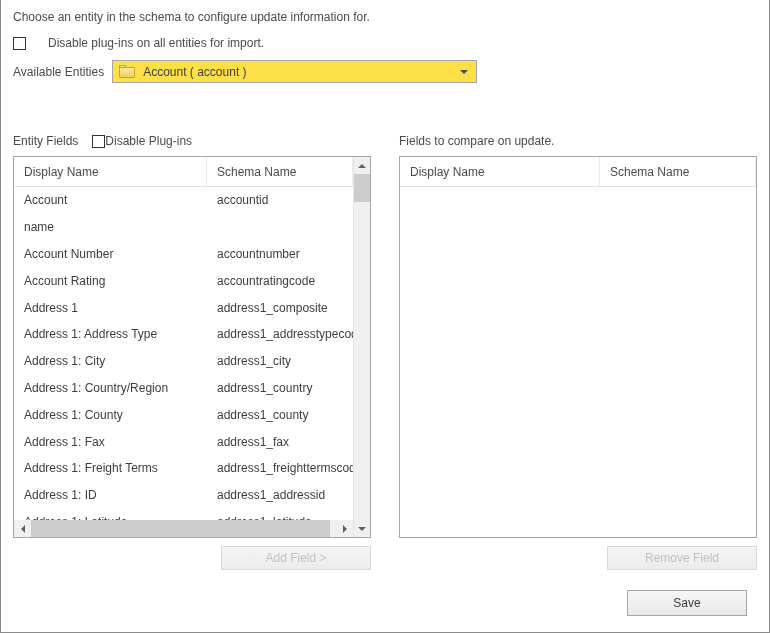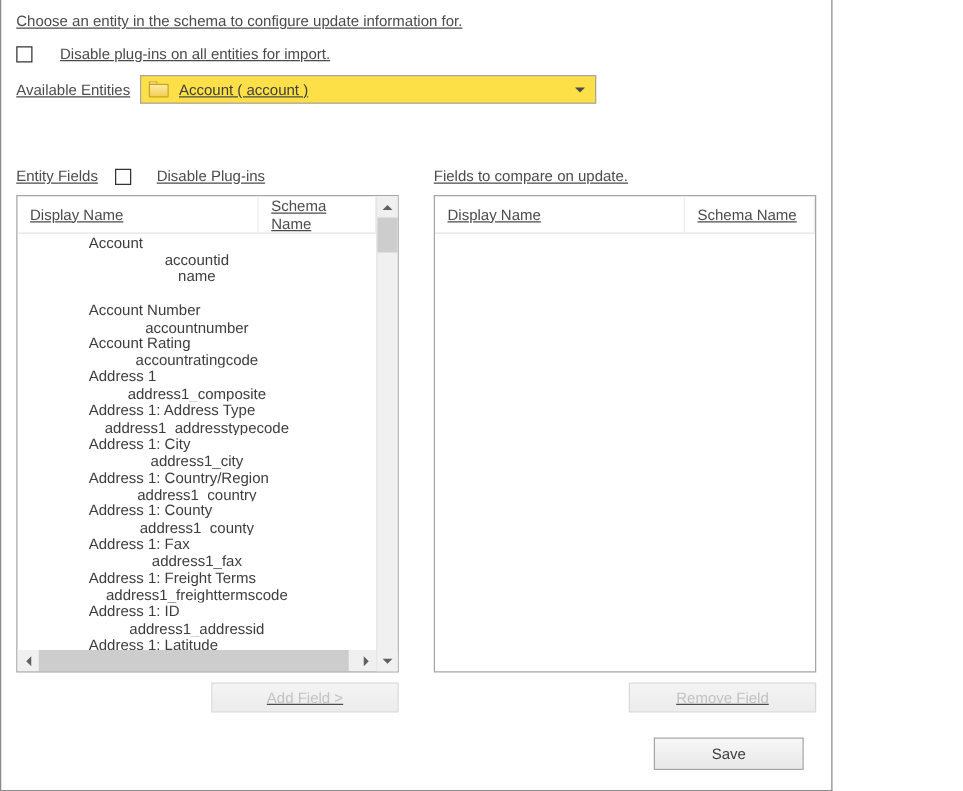--- a/index.html
+++ b/index.html
@@ -4,27 +4,26 @@
 <style>
   * { box-sizing: border-box; }
   body {
     margin: 0;
     font-family: "Segoe UI", Tahoma, sans-serif;
     font-size: 12px;
     color: #4b4b4b;
     background: #ffffff;
   }
   .window {
-    width: 666px;
+    width: 770px;
     height: 633px;
     border: 1px solid #8b8b8b;
     border-top: none;
     position: relative;
     padding: 10px 12px 12px 12px;
-    text-decoration: underline;
   }
   .top-instruction {
     margin-top: 0;
     margin-bottom: 12px;
     font-size: 12px;
   }
   .checkbox-row {
     display: flex;
     align-items: center;
     gap: 22px;
@@ -108,21 +107,21 @@
   .col-header-row {
     display: flex;
     align-items: center;
     gap: 14px;
     margin-bottom: 6px;
     height: 18px;
   }
   .col-header-row .check-label {
     display: flex;
     align-items: center;
-    gap: 20px;
+    gap: 0;
   }
 
   .listview-wrap {
     position: relative;
     border: 1px solid #a6a6a6;
     height: 382px;
     display: flex;
   }
   .listview-main {
     flex: 1;
@@ -146,21 +145,20 @@
     top: 30px;
     left: 0;
     right: 0;
     bottom: 17px;
     overflow: hidden;
   }
   .lv-row {
     display: flex;
     height: 26.8px;
     align-items: center;
-    flex-direction: column;
   }
   .lv-row .cell {
     padding: 0 10px;
     white-space: nowrap;
     overflow: hidden;
     color: #3d3d3d;
   }
   .col-display { width: 193px; }
   .col-schema { flex: 1; }
 

